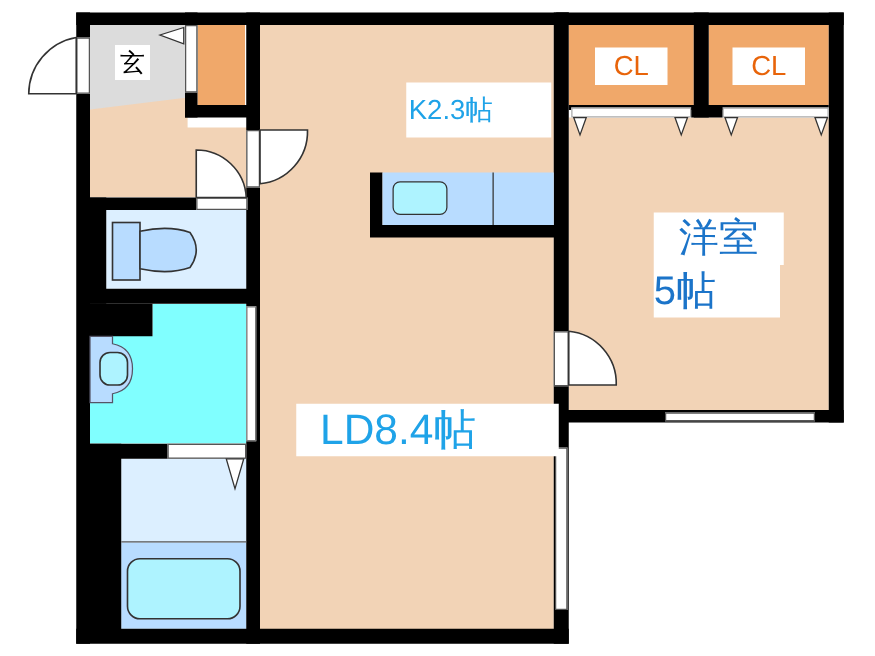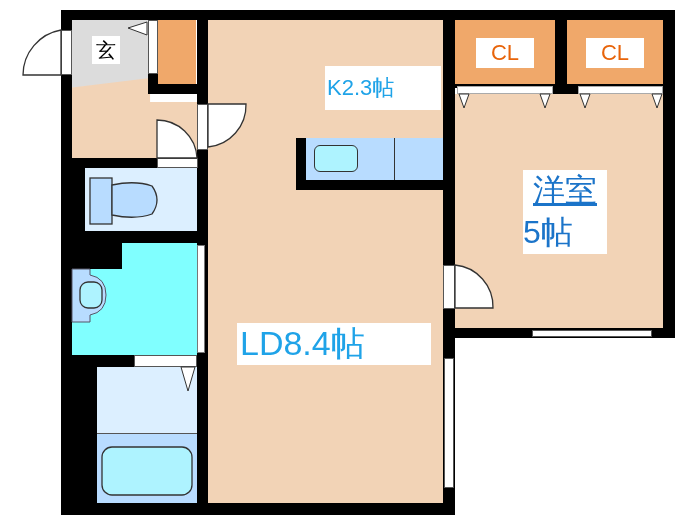--- a/index.html
+++ b/index.html
@@ -86,15 +86,15 @@
   <path d="M72 269 L90 269 L90 275 Q106 278 106 295 Q106 312 90 315 L90 322 L72 322 Z" fill="#b8dcff" stroke="#556" stroke-width="1"></path>
   <rect x="80" y="282" width="22" height="26" rx="8" fill="#aef3ff" stroke="#333" stroke-width="1.3"></rect>
 
   <rect x="102" y="447" width="90" height="48" rx="10" fill="#aef3ff" stroke="#333" stroke-width="1.3"></rect>
 </svg>
 
 <div class="label" style="left:92px;top:36px;width:28px;height:28px;font-size:20px;color:#000;">玄</div>
 <div class="label" style="left:325px;top:66px;width:114px;height:44px;font-size:22px;color:#1fa3e8;justify-content:flex-start;padding-left:2px;">K2.3帖</div>
 <div class="label" style="left:476px;top:38px;width:58px;height:30px;font-size:22px;color:#e8640a;">CL</div>
 <div class="label" style="left:586px;top:38px;width:58px;height:30px;font-size:22px;color:#e8640a;">CL</div>
-<div class="label" style="left:523px;top:170px;width:84px;height:42px;font-size:32px;color:#1b74c9;text-decoration:underline;">洋室</div>
-<div class="label" style="left:523px;top:212px;width:84px;height:42px;font-size:32px;color:#1b74c9;justify-content:flex-start;">5帖</div>
-<div class="label" style="left:237px;top:323px;width:191px;height:42px;font-size:34px;color:#1fa3e8;justify-content:flex-start;padding-left:3px;">LD8.4帖</div>
+<div class="label" style="left:523px;top:170px;width:104px;height:42px;font-size:32px;color:#1b74c9;">洋室</div>
+<div class="label" style="left:523px;top:212px;width:101px;height:42px;font-size:32px;color:#1b74c9;justify-content:flex-start;">5帖</div>
+<div class="label" style="left:237px;top:323px;width:191px;height:42px;font-size:34px;color:#1fa3e8;justify-content:flex-start;padding-left:19px;">LD8.4帖</div>
 
 </body></html>

